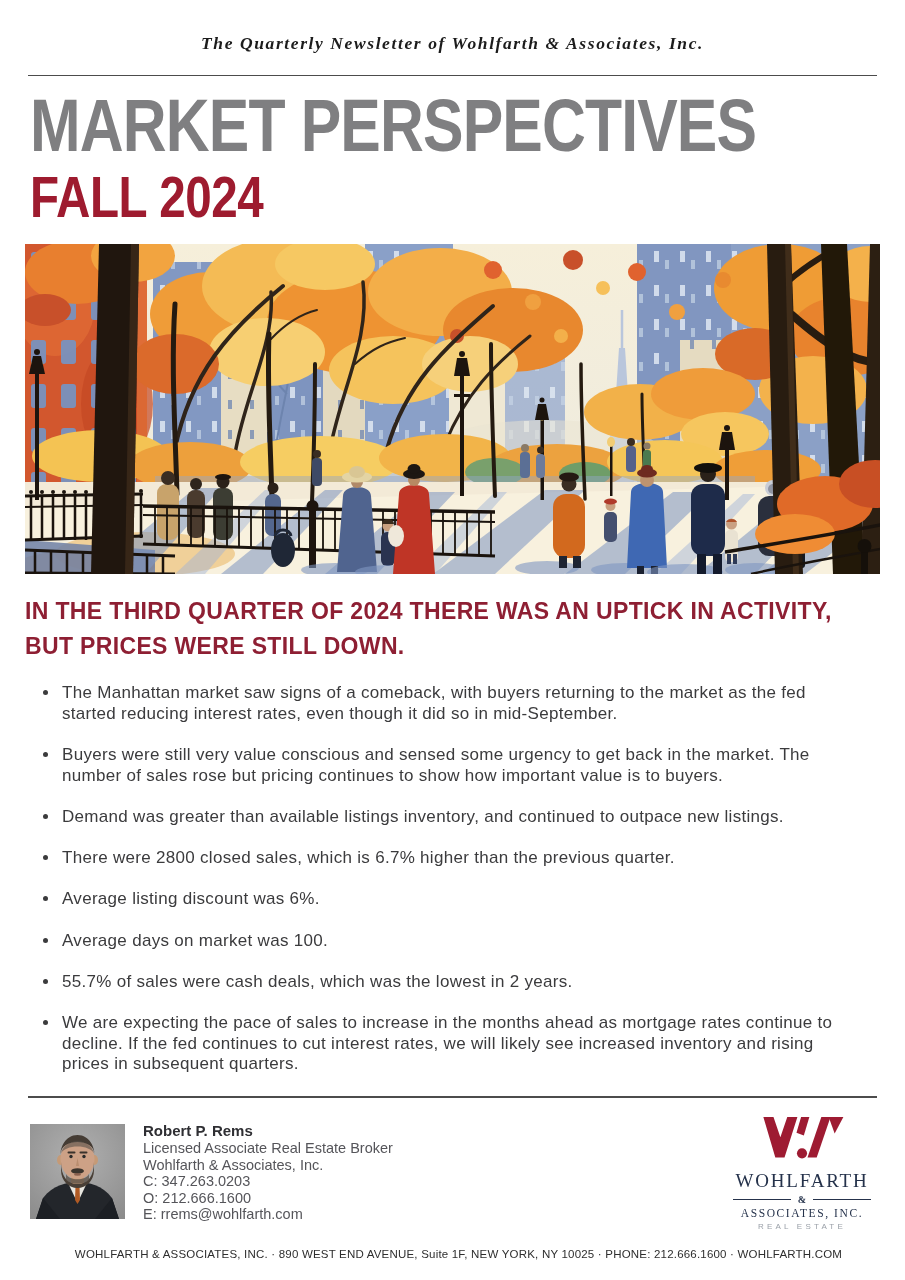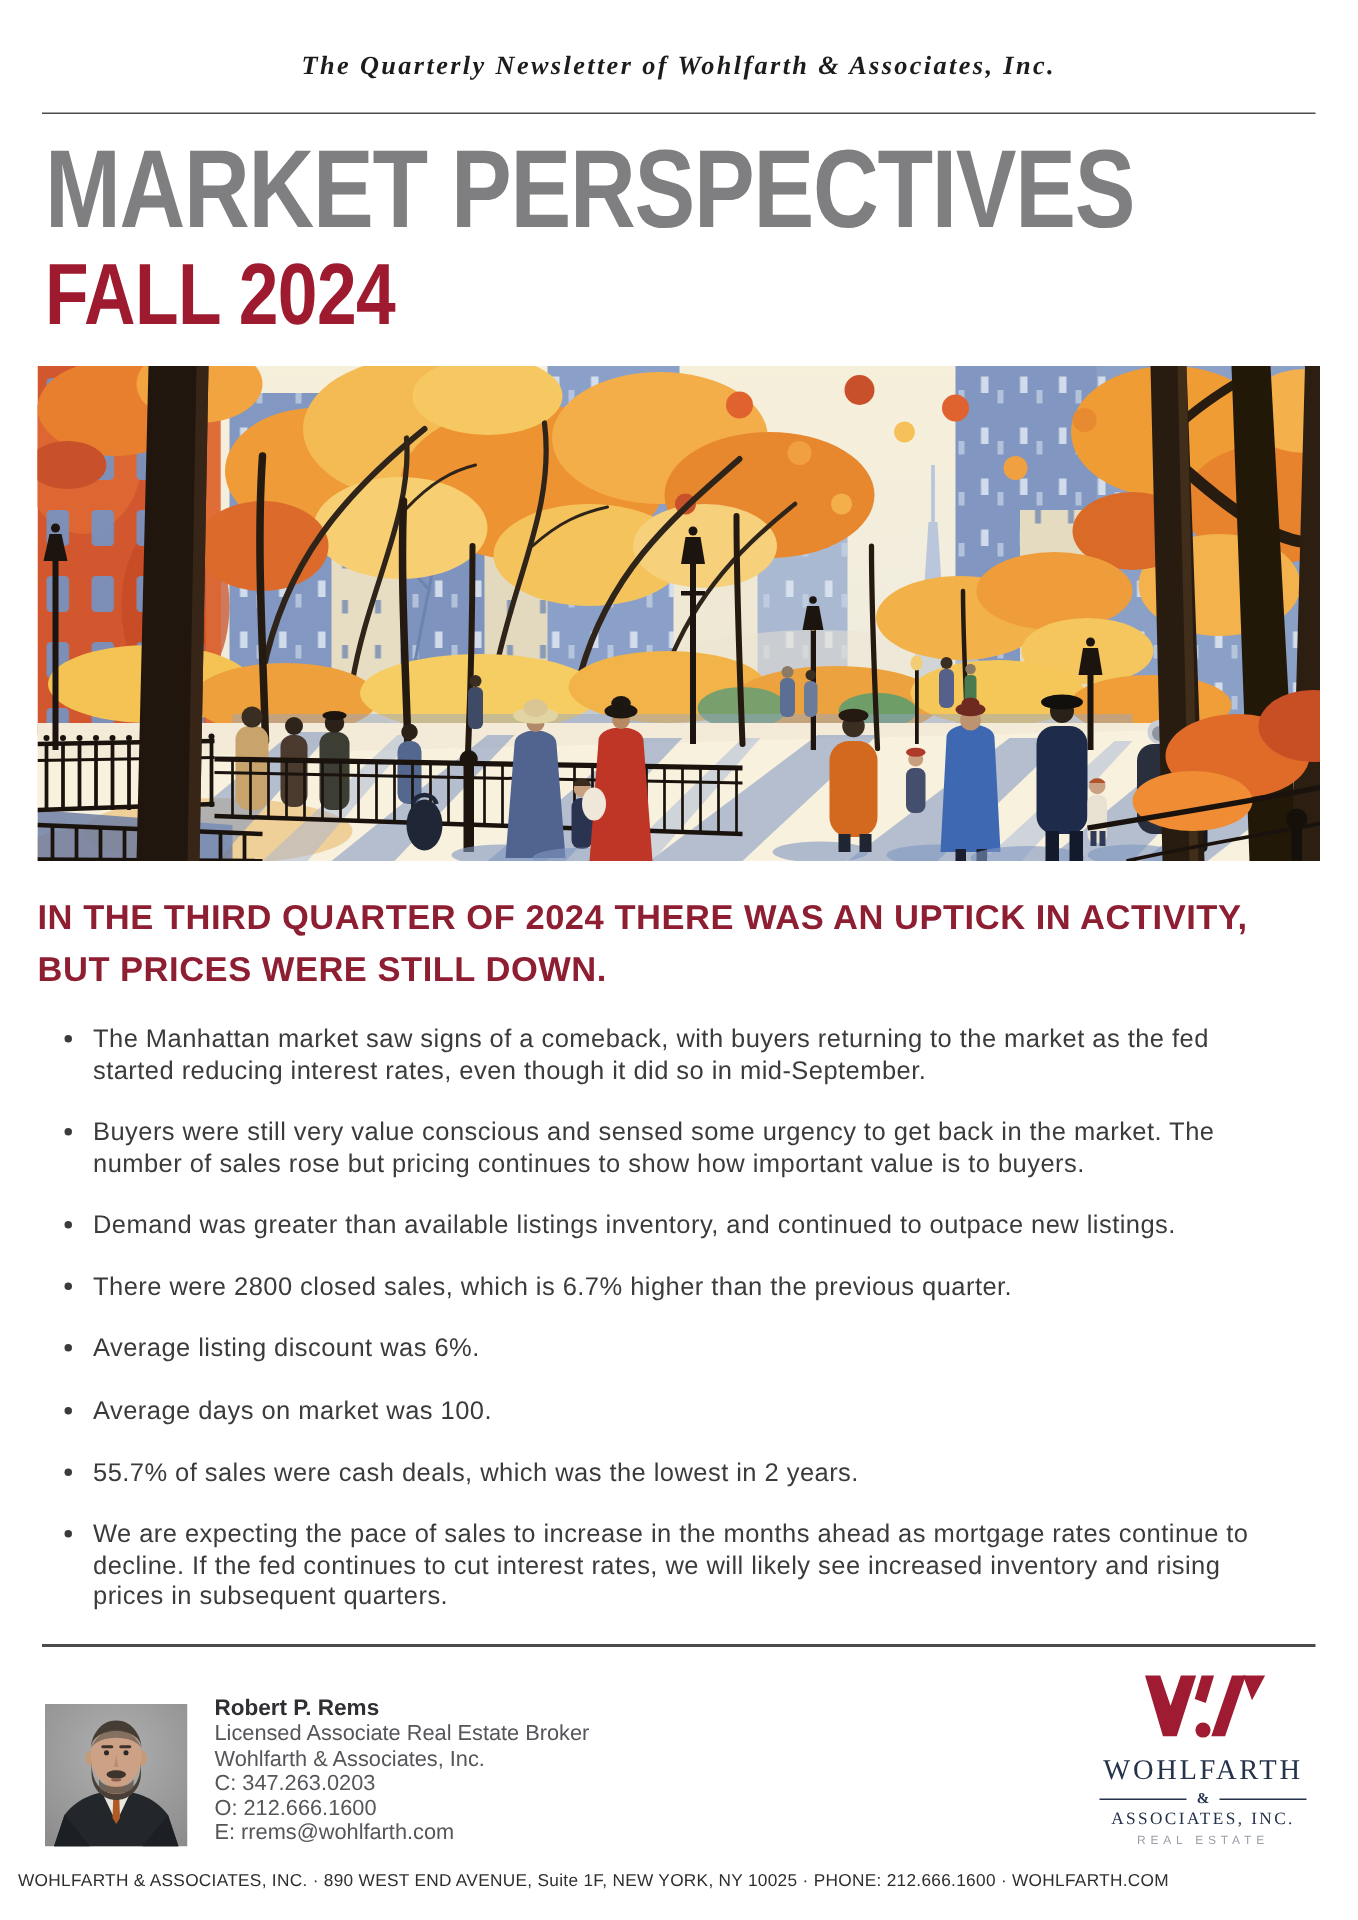--- a/index.html
+++ b/index.html
@@ -35,38 +35,38 @@
     font-size:23px; letter-spacing:.35px; line-height:1.55;
   }
   .intro { margin:20px 0 0 25px; color:#4b4b52; font-weight:bold; font-size:16.5px; }
   .bullets {
     margin:18px 0 0 0; padding:0 42px 0 60px; list-style:disc;
     font-size:17px; letter-spacing:.3px; line-height:1.22; color:#3b3b3d;
   }
   .bullets li { margin-bottom:20.5px; padding-left:2px; }
   .rule-bottom { border:0; border-top:2px solid #4c4c4c; margin:10px 28px 0 28px; }
   
-  .footer-card { display:flex; align-items:flex-end; margin:14px 28px 0 30px; }
+  .footer-card { display:flex; align-items:center; margin:14px 28px 0 30px; }
   .headshot { width:95px; height:95px; flex:0 0 auto; display:block; }
   .contact { margin-left:18px; padding-top:3px; font-size:14.5px; line-height:16.5px; color:#55555a; }
   .contact .name { font-weight:bold; color:#2f2f33; font-size:15px; margin-bottom:1px; }
   .logo { margin-left:auto; width:150px; text-align:center; padding-top:0; }
   .logo-mark { display:block; margin:0 auto; width:92px; height:56px; }
   .logo-word {
     font-family:Liberation Serif, serif; color:#25324b; font-size:19px;
     letter-spacing:1.8px; margin-top:2px; white-space:nowrap;
   }
   .logo-amp-row { display:flex; align-items:center; gap:7px; margin:2px 6px 0 6px; color:#25324b; }
   .logo-amp-row .ln { flex:1; border-top:1.5px solid #25324b; }
   .logo-amp { font-family:"Liberation Serif", serif; font-size:10px; font-weight:bold; }
   .logo-line2 { font-size:11.5px; letter-spacing:1.6px; color:#25324b; margin-top:2px; white-space:nowrap;font-family:Liberation Serif, serif; }
   .logo-line3 { font-size:8px; letter-spacing:3.2px; color:#9aa0a8; margin-top:3px; white-space:nowrap; }
   
   .bottomline {
-    position:absolute; left:0; right:0; bottom:20px; 
+    position:absolute; left:0; right:0; bottom:20px; text-align:center;
     font-size:11.5px; letter-spacing:.2px; color:#2e2e2e; white-space:nowrap;margin-left:12px;
   }
 </style>
 </head>
 <body>
 
 <div class="page">
 
   <div class="masthead">The Quarterly Newsletter of Wohlfarth &amp; Associates, Inc.</div>
   <hr class="rule-top">

